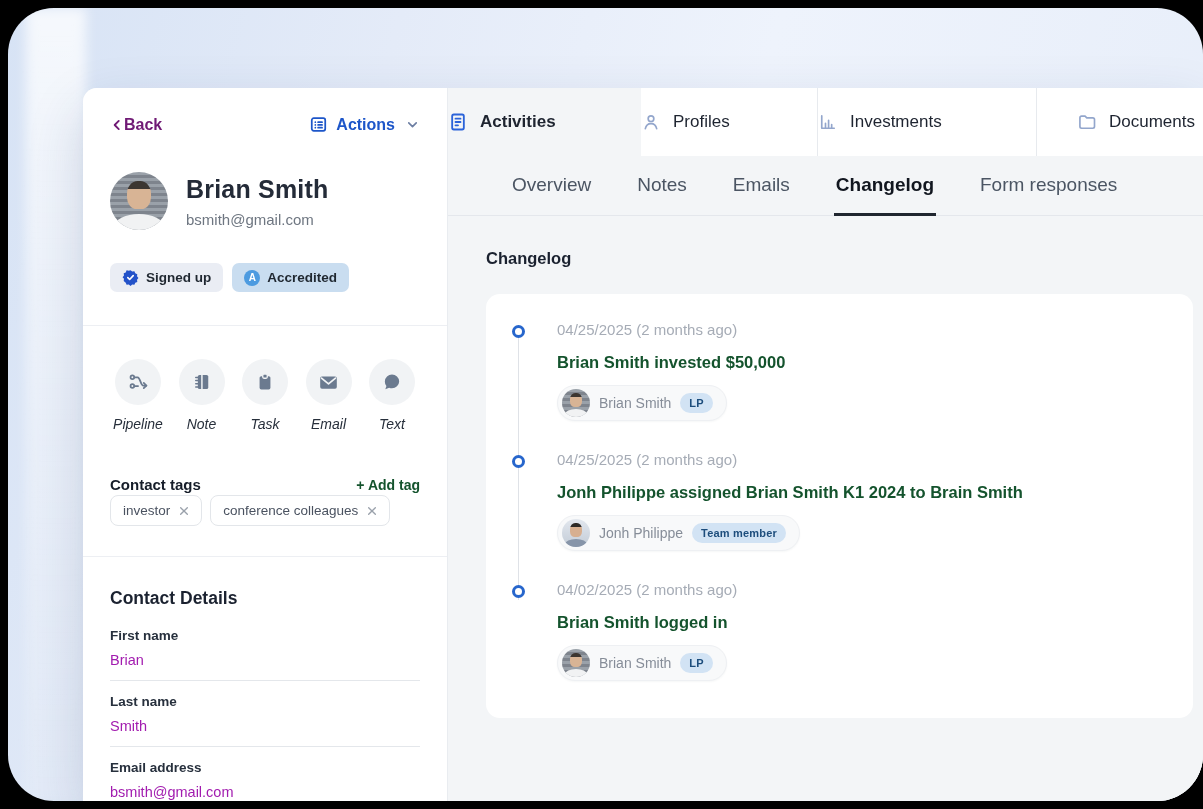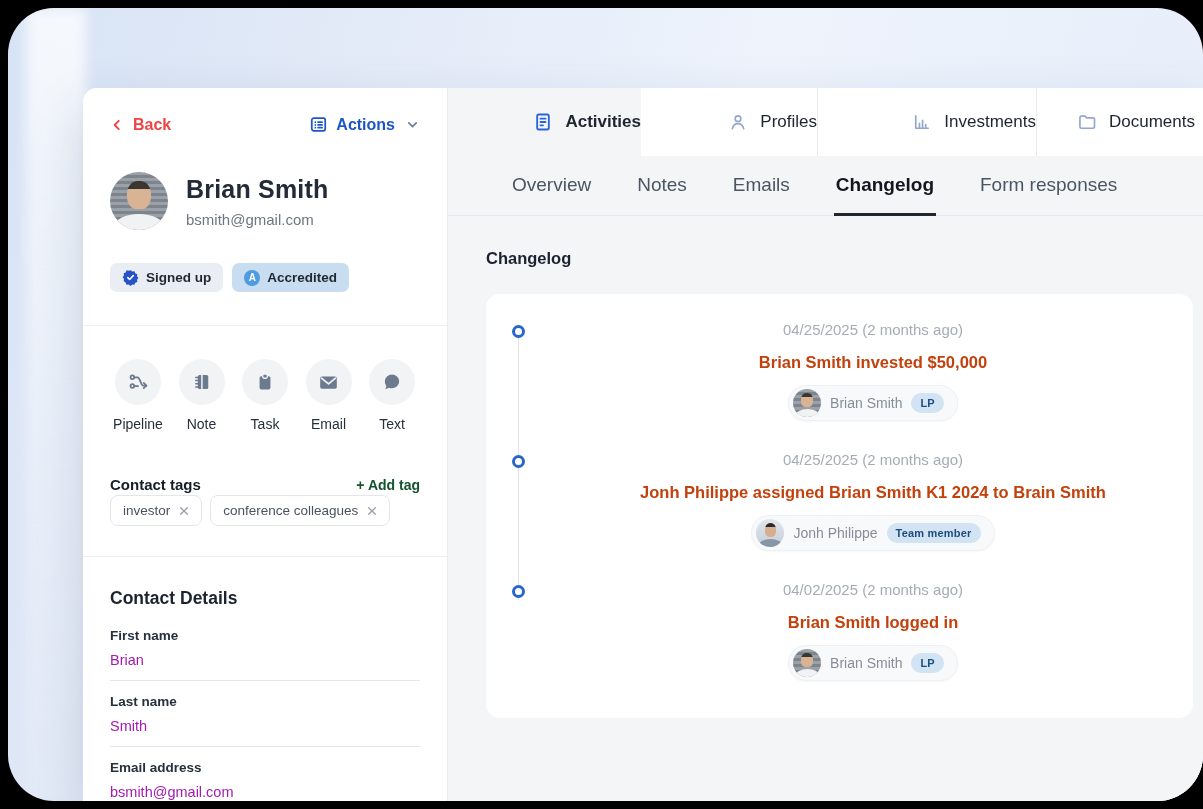--- a/index.html
+++ b/index.html
@@ -24,21 +24,21 @@
     border-radius:14px 0 0 0; overflow:hidden; background:#f3f5f7;
     box-shadow:0 22px 55px rgba(35,58,105,.18);
   }
 
   
   .left-panel{
     position:absolute; left:0; top:0; width:365px; height:100%;
     background:#fff; border-right:1px solid #e9ecf0; padding:27px 27px 0 27px;
   }
   .lp-topbar{ display:flex; justify-content:space-between; align-items:center; }
-  .back-link{ display:flex; align-items:center; gap:9px; color:#ef4444; font-size:16px; font-weight:700; cursor:pointer; }
+  .back-link{ display:flex; align-items:center; gap:0; color:#701a75; font-size:16px; font-weight:700; cursor:pointer; }
   .actions-btn{ display:flex; align-items:center; gap:8px; color:#1d56c9; font-size:16px; font-weight:700; cursor:pointer; }
   .actions-btn .chev{ color:#6d7fa3; margin-left:2px; }
 
   .profile-row{ display:flex; align-items:center; gap:18px; margin-top:38px; }
   .avatar{ position:relative; border-radius:50%; overflow:hidden; flex:none; }
   .avatar.ph-brian{ background:repeating-linear-gradient(180deg,#9aa1a9 0 3px,#7e848d 3px 6px); }
   .avatar.ph-jonh{ background:linear-gradient(180deg,#e2e7ee,#c3ccd7); }
   .avatar::before{ 
     content:""; position:absolute; left:30%; top:16%; width:40%; height:47%;
     border-radius:46% 46% 42% 42%;
@@ -58,21 +58,21 @@
   .badge{ display:flex; align-items:center; gap:7px; height:29px; padding:0 12px;
           border-radius:7px; font-size:13.5px; font-weight:700; color:#1f2730; }
   .badge.signed{ background:#eaedf4; }
   .badge.accredited{ background:#c9ddf0; }
   .acc-a{ width:16px; height:16px; border-radius:50%; background:#4d9be0; color:#fff;
           font-size:10px; font-weight:700; display:flex; align-items:center; justify-content:center; }
 
   .lp-divider{ height:1px; background:#edeff3; margin:33px -27px 0 -27px; }
 
   .quick-row{ display:flex; justify-content:space-between; margin-top:33px; }
-  .quick-item{ display:flex; flex-direction:column; align-items:center; width:56px; cursor:pointer; }
+  .quick-item{ display:flex; flex-direction:column; align-items:center; width:56px; cursor:pointer;font-style:italic; }
   .quick-circle{ width:46px; height:46px; border-radius:50%; background:#f1f3f5;
                  display:flex; align-items:center; justify-content:center; color:#6b7a8f; }
   .quick-label{ margin-top:11px; font-size:14px; color:#272f3b; }
 
   .tags-header{ display:flex; justify-content:space-between; align-items:center; margin-top:44px; }
   .tags-title{ font-size:15px; font-weight:700; color:#161d29; }
   .add-tag{ font-size:14px; font-weight:700; color:#14532d; cursor:pointer; }
   .tags-row{ display:flex; gap:8px; margin-top:2px; }
   .tag-chip{ display:flex; align-items:center; gap:9px; height:31px; padding:0 12px;
              background:#fff; border:1px solid #e3e6ea; border-radius:8px;
@@ -82,46 +82,46 @@
   .details-title{ font-size:17.5px; font-weight:700; color:#1b2230; margin-top:31px; }
   .field{ margin-top:19px; }
   .field + .field{ margin-top:13px; }
   .field-label{ font-size:13.5px; font-weight:700; color:#27303d; }
   .field-value{ font-size:14.5px; color:#a21caf; padding:9px 0 12px 0; border-bottom:1px solid #e4e7eb; }
 
   
   .right-area{ position:absolute; left:365px; right:0; top:0; bottom:0; background:#f3f5f7; }
 
   .tabbar{ display:flex; height:68px; }
-  .main-tab{ display:flex; align-items:center; justify-content:flex-end; gap:12px;
+  .main-tab{ display:flex; align-items:center; justify-content:flex-start; gap:12px;
              font-size:17px; color:#1e2430; cursor:pointer; white-space:nowrap; background:#fff; }
   .main-tab .t-icon{ display:flex; color:#93a6cc; }
   .main-tab.active{ background:transparent; font-weight:700; }
   .main-tab.active .t-icon{ color:#2b63d9; }
   .main-tab.sep{ border-left:1px solid #e7eaee; }
   .mt-0{ width:193px; } .mt-1{ width:176px; } .mt-2{ width:219px; } .mt-3{ flex:1; justify-content:flex-start; padding-left:40px; }
 
   .subtabbar{ display:flex; align-items:stretch; height:60px; padding-left:62px; gap:42px;
               border-bottom:1px solid #e4e7ec; white-space:nowrap; }
   .sub-tab{ display:flex; align-items:center; font-size:19px; color:#4b5563; cursor:pointer;
             border-bottom:3px solid transparent; margin-bottom:-1px; padding:0 2px; }
   .sub-tab.active{ color:#11161f; font-weight:700; border-bottom-color:#20262f; }
 
   .section-heading{ font-size:16.5px; font-weight:700; color:#1b2230; margin:33px 0 0 38px; }
 
   .log-card{ position:relative; margin:26px 10px 0 38px; height:424px;
              background:#fff; border-radius:14px; overflow:hidden; }
   .timeline-line{ position:absolute; left:32px; top:44px; width:1px; height:262px; background:#dfe2e7; }
-  .log-entry{ position:absolute; left:71px; right:4px;text-align:center; }
+  .log-entry{ position:absolute; left:71px; right:4px; }
   .le-0{ top:27px; } .le-1{ top:157px; } .le-2{ top:287px; }
   .timeline-dot{ position:absolute; left:26px; width:13px; height:13px; border-radius:50%;
                  background:#fff; border:3px solid #2766cc; }
   .td-0{ top:31px; } .td-1{ top:161px; } .td-2{ top:291px; }
   .log-date{ font-size:15px; color:#a6acb6; }
-  .log-title{ font-size:16.5px; font-weight:700; color:#c2410c; margin-top:15px; }
+  .log-title{ font-size:16.5px; font-weight:700; color:#14532d; margin-top:15px; }
   .actor-chip{ display:inline-flex; align-items:center; gap:9px; margin-top:13px;
                background:#f8f9fa; border:1px solid #eef0f3; border-radius:999px;
                height:36px; padding:0 13px 0 4px; box-shadow:0 1px 2px rgba(30,40,60,.04); }
   .avatar-sm{ width:28px; height:28px; }
   .actor-name{ font-size:14px; color:#868d98; }
   .role-badge{ background:#d2e3f4; color:#1d4d7c; font-size:11px; font-weight:700;
                padding:4px 9px; border-radius:10px; letter-spacing:.2px; }
 
   svg{ display:block; }
 </style>

